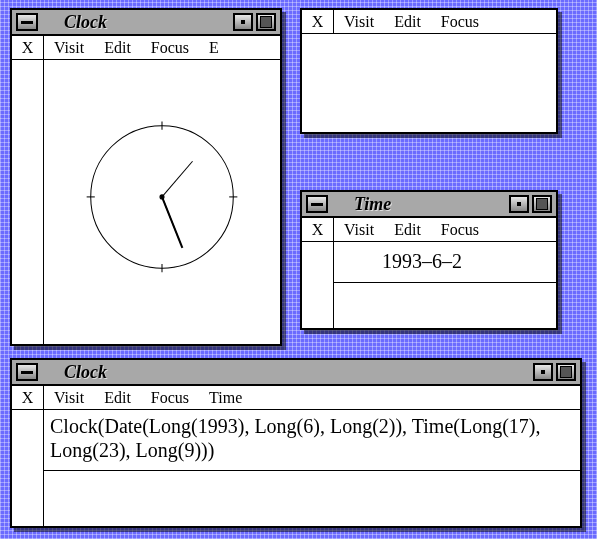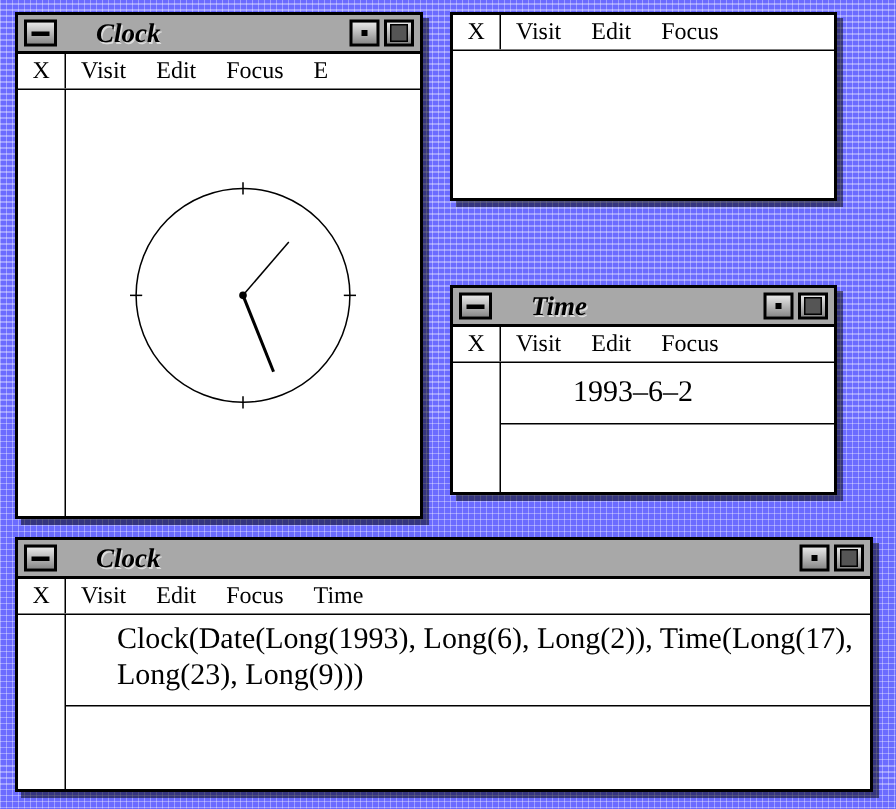--- a/index.html
+++ b/index.html
@@ -142,21 +142,20 @@
   }
   .date-text {
     font-size: 20px;
     white-space: nowrap;
     margin-left: 42px;
   }
   .expr {
     font-size: 20px;
     line-height: 1.2;
     word-break: break-word;
-    margin-left: 28px;
   }
   .hr-sep {
     position: absolute;
     left: 0;
     right: 0;
     top: 36px;
     border-top: 1px solid #000;
   }
   #win-clock1 { left: 10px; top: 8px; width: 272px; height: 338px; }
   #win-systime { left: 300px; top: 8px; width: 258px; height: 126px; }

